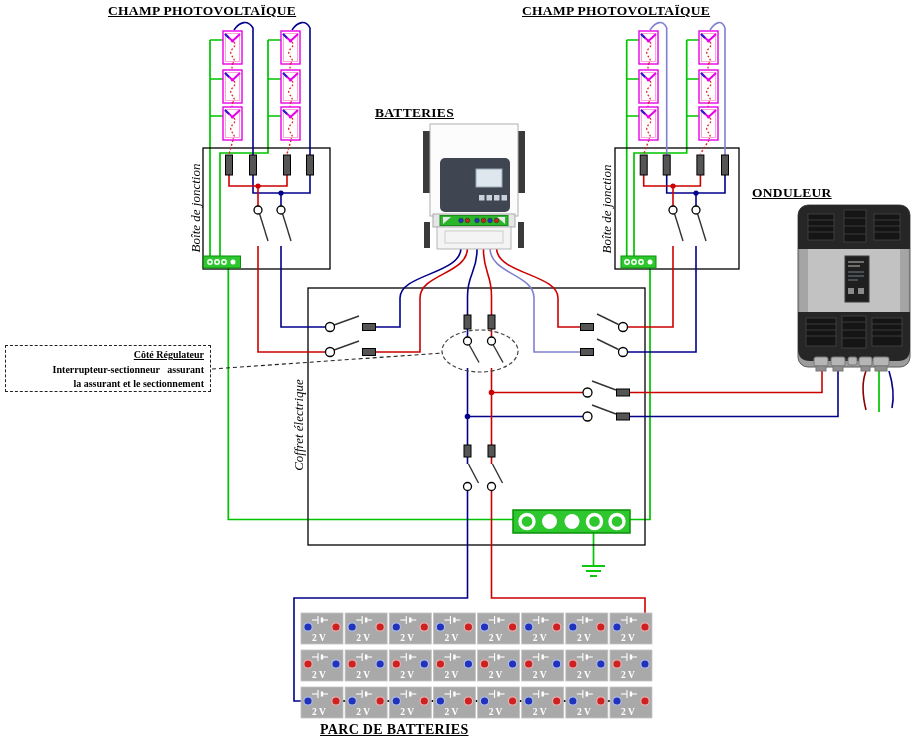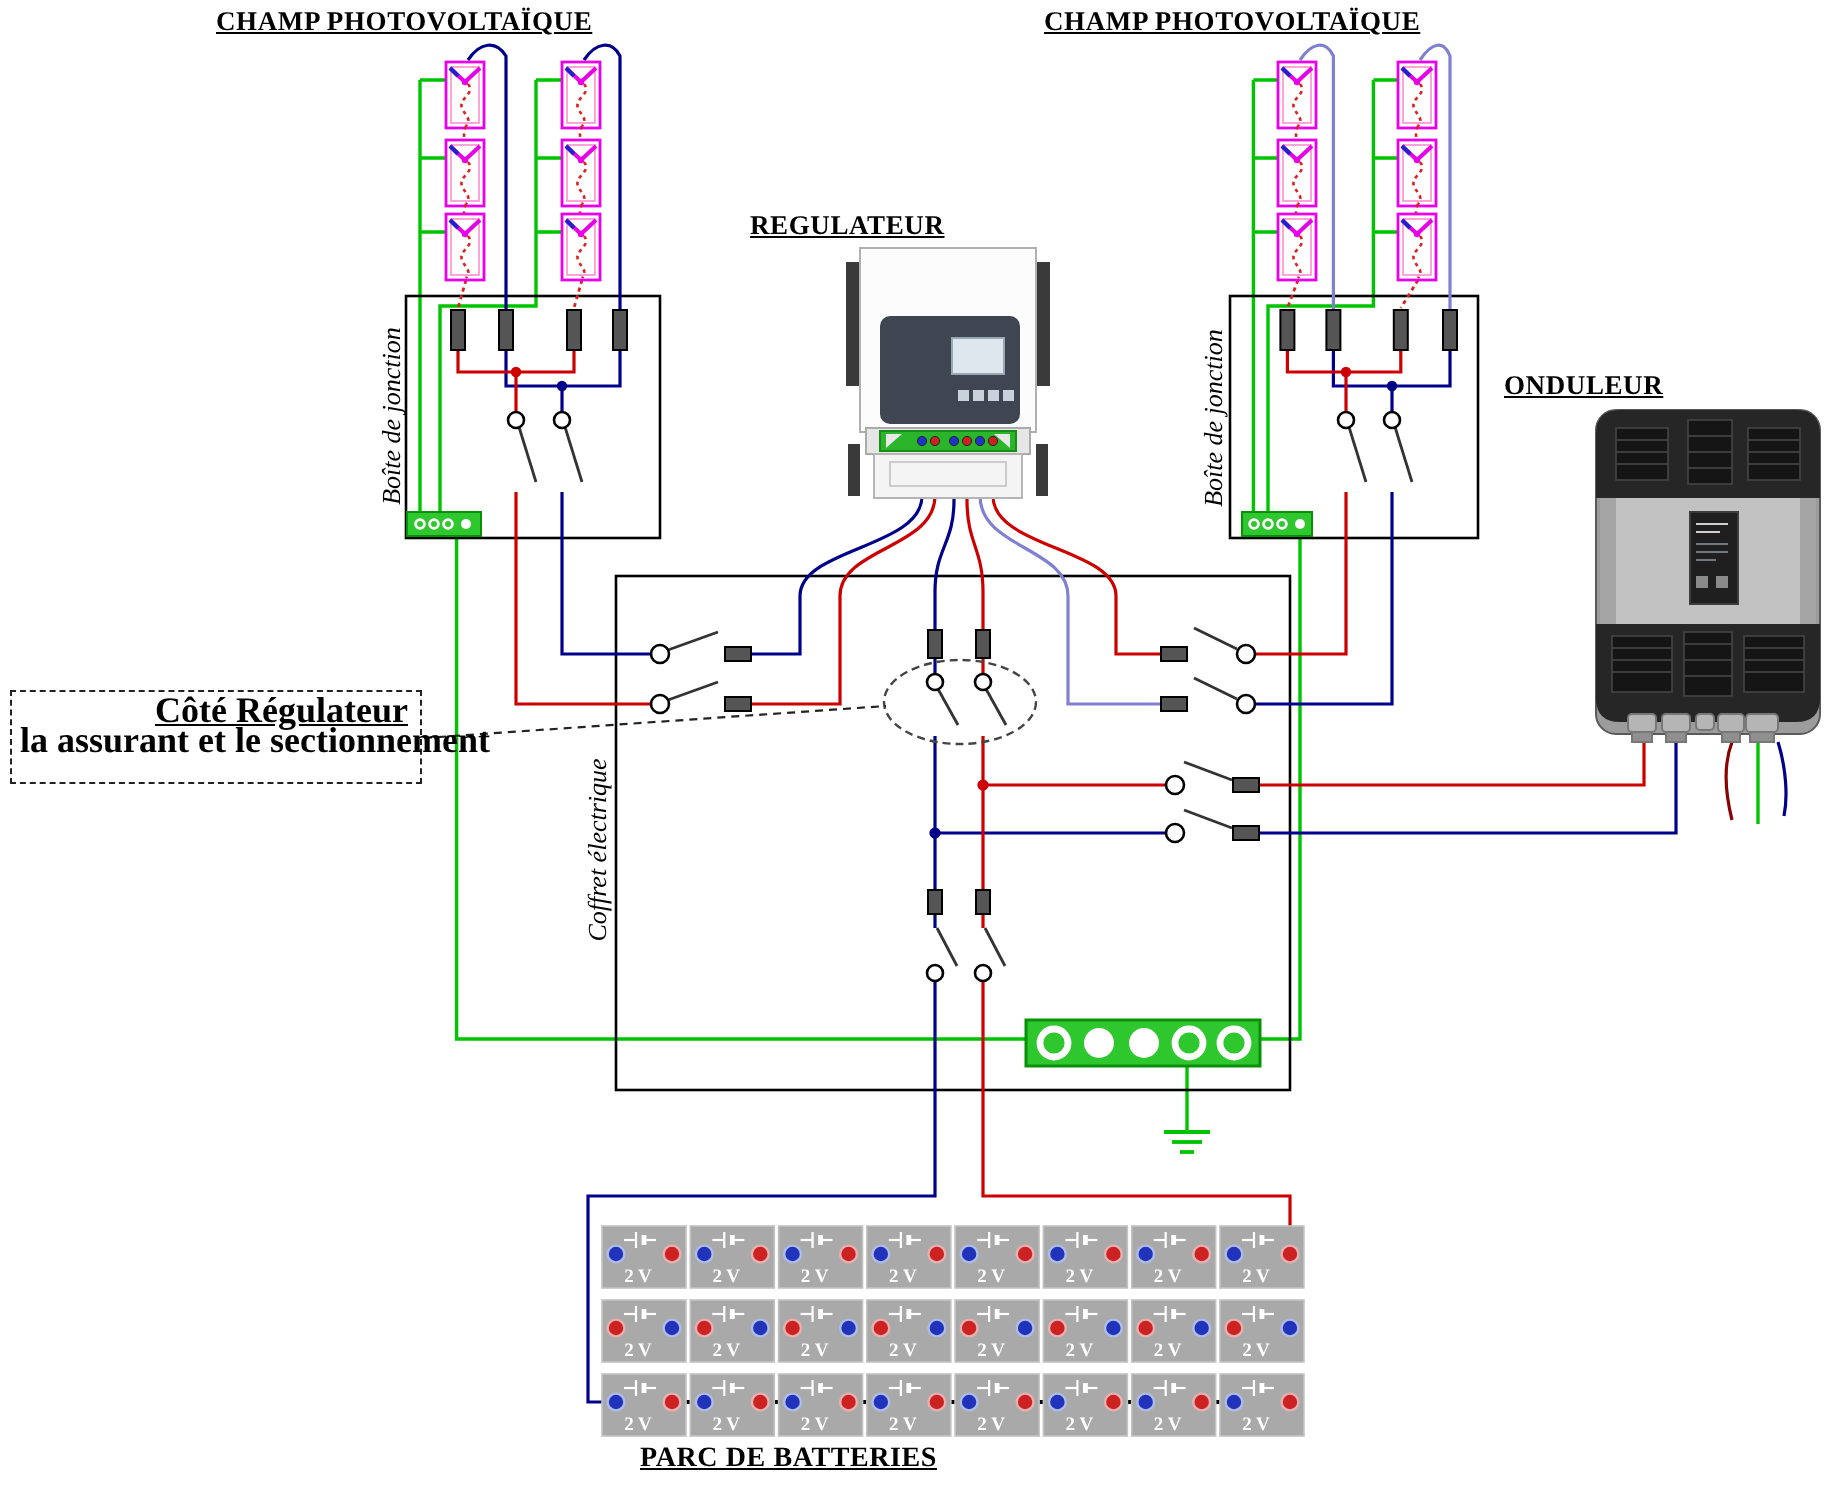--- a/index.html
+++ b/index.html
@@ -5,21 +5,21 @@
   html,body{margin:0;padding:0;background:#fff;}
   #stage{position:relative;width:924px;height:745px;background:#fff;overflow:hidden;
          font-family:"Liberation Serif",serif;}
   #schema{position:absolute;left:0;top:0;}
   .title{position:absolute;text-align:left;font-weight:bold;font-size:13.5px;
          letter-spacing:.3px;text-decoration:underline;color:#000;white-space:nowrap;}
   .vlabel{position:absolute;transform:rotate(-90deg);transform-origin:center center;
           font-style:italic;font-size:13px;color:#000;text-align:center;white-space:nowrap;}
   .callout{position:absolute;left:5px;top:345px;width:194px;height:41px;
            border:1.5px dashed #222;text-align:right;padding:2px 6px 2px 4px;
-           font-weight:bold;font-size:18px;line-height:14.5px;color:#000;}
+           font-weight:bold;font-size:10px;line-height:14.5px;color:#000;}
   .callout .c-title{text-decoration:underline;}
   .callout .c-line{white-space:pre;}
 </style>
 </head>
 <body>
 
 <div id="stage">
 
 <svg id="schema" width="924" height="745" viewBox="0 0 924 745">
 
@@ -680,26 +680,27 @@
           </g>
           <text x="627.98" y="715" text-anchor="middle" fill="#fff" font-size="9.5" font-weight="bold" font-family="&quot;Liberation Serif&quot;,serif">2 V</text>
           <circle cx="616.98" cy="701" r="4.2" fill="#2233bb" stroke="#aebde8" stroke-width="1.2"></circle>
           <circle cx="644.98" cy="701" r="4.2" fill="#cc2222" stroke="#e8b0b0" stroke-width="1.2"></circle>
         </g>
       </g>
 </svg>
 
 <div class="title" style="left:108px;top:3px;width:300px;">CHAMP PHOTOVOLTAÏQUE</div>
 <div class="title" style="left:522px;top:3px;width:300px;">CHAMP PHOTOVOLTAÏQUE</div>
-<div class="title" style="left:375px;top:105px;width:200px;">REGULATEUR</div>
+<div class="title" style="left:375px;top:105px;width:200px;">BATTERIES</div>
 <div class="title" style="left:752px;top:185px;width:200px;">ONDULEUR</div>
 <div class="title" style="left:320px;top:722px;width:300px;font-size:14px;">PARC DE BATTERIES</div>
 
 <div class="vlabel" style="left:136px;top:200px;width:120px;">Boîte de jonction</div>
 <div class="vlabel" style="left:547px;top:201px;width:120px;">Boîte de jonction</div>
 <div class="vlabel" style="left:229px;top:417px;width:140px;">Coffret électrique</div>
 
 <div class="callout">
   <div class="c-title">Côté Régulateur</div>
+  <div class="c-line">Interrupteur-sectionneur   assurant</div>
   <div class="c-line">la assurant et le sectionnement</div>
 </div>
 
 </div>
 
 </body></html>

